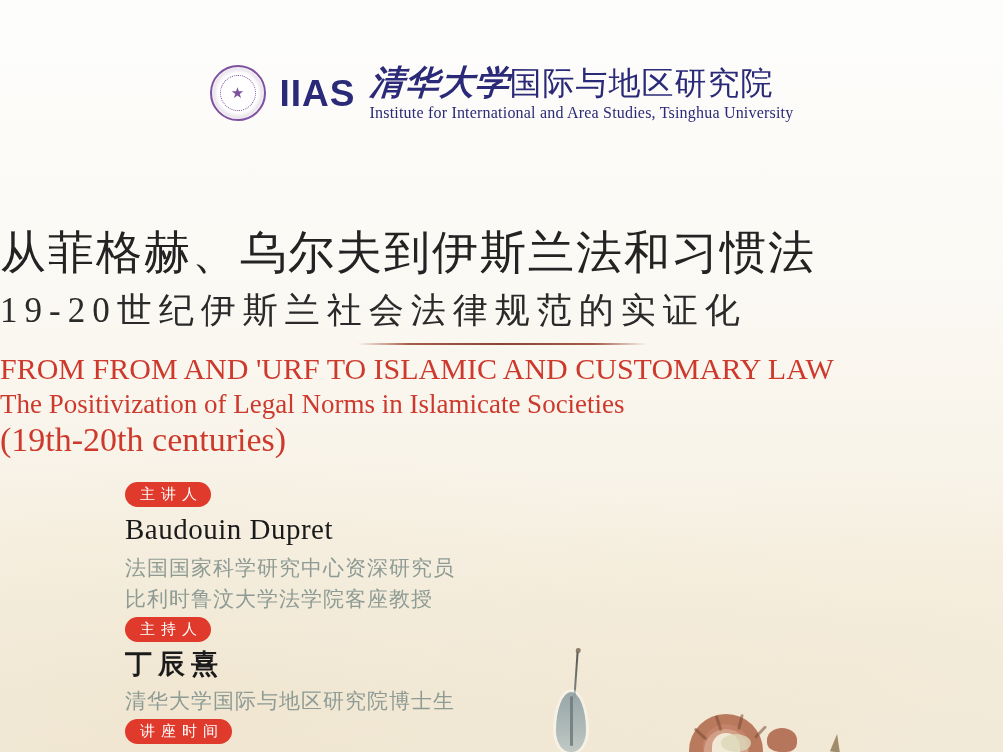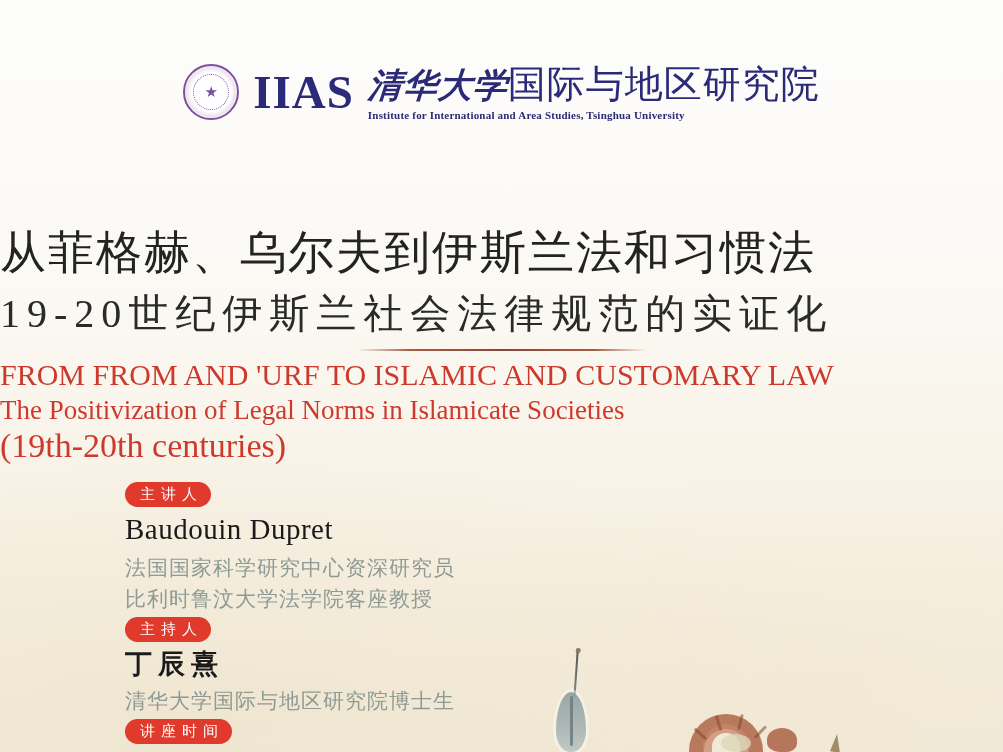--- a/index.html
+++ b/index.html
@@ -20,36 +20,36 @@
   }
   .seal {
     position:relative; width:56px; height:56px; border:2.5px solid #7d51a0; border-radius:50%;
     background:radial-gradient(circle at 50% 50%, #ffffff 0 54%, rgba(125,81,160,.14) 66%, rgba(125,81,160,0) 72%);
     flex:0 0 auto;
   }
   .seal-inner { position:absolute; inset:8px; border:1.6px dotted #7d51a0; border-radius:50%; }
   .seal-star { position:absolute; inset:0; display:flex; align-items:center; justify-content:center;
                color:#7d51a0; font-size:15px; line-height:1; }
   .logo-acronym {
-    color:#2b2a78; font-size:47px; font-weight:600; letter-spacing:1px; line-height:1;
-    font-family:Liberation Serif, serif;
+    color:#2b2a78; font-size:37px; font-weight:600; letter-spacing:1px; line-height:1;
+    font-family:Liberation Sans, sans-serif;
   }
   .logo-right { display:flex; flex-direction:column; align-items:flex-start; }
   .logo-cn-row { display:flex; align-items:baseline; color:#2b2a78; line-height:1.1; }
   .logo-cn-calligraphy { font-size:34px; font-weight:700; font-style:italic; transform:skewX(-4deg); letter-spacing:1px; }
-  .logo-cn-institute { font-size:38px; font-weight:500; letter-spacing:1px; }
-  .logo-en { margin-top:3px; color:#2b2a78; font-size:11px; letter-spacing:.2px;font-weight:bold; }
+  .logo-cn-institute { font-size:32px; font-weight:500; letter-spacing:1px; }
+  .logo-en { margin-top:3px; color:#2b2a78; font-size:16px; letter-spacing:.2px; }
 
   
   .title-block { position:absolute; top:224px; left:0; width:100%; }
   .cn-title-1 {
     font-size:46px; font-weight:400; color:#232323; letter-spacing:2px; line-height:1.25;
   }
   .cn-title-2 {
-    margin-top:8px; font-size:40px; font-weight:400; color:#2a2a2a; letter-spacing:7px; line-height:1.2;
+    margin-top:8px; font-size:35px; font-weight:400; color:#2a2a2a; letter-spacing:7px; line-height:1.2;
   }
   .title-divider {
     width:290px; height:2px; margin:11px auto 7px auto; border:none;
     background:linear-gradient(90deg, rgba(168,92,72,0) 0%, #a85c48 18%, #8c4438 50%, #a85c48 82%, rgba(168,92,72,0) 100%);
   }
   .en-title-1 { color:#cd392c; font-size:30px; line-height:1.1; letter-spacing:0; }
   .en-title-2 { color:#cd392c; font-size:27px; line-height:1.18; margin-top:4px; }
   .en-title-3 { color:#cd392c; font-size:34px; line-height:1.18; }
 
   

